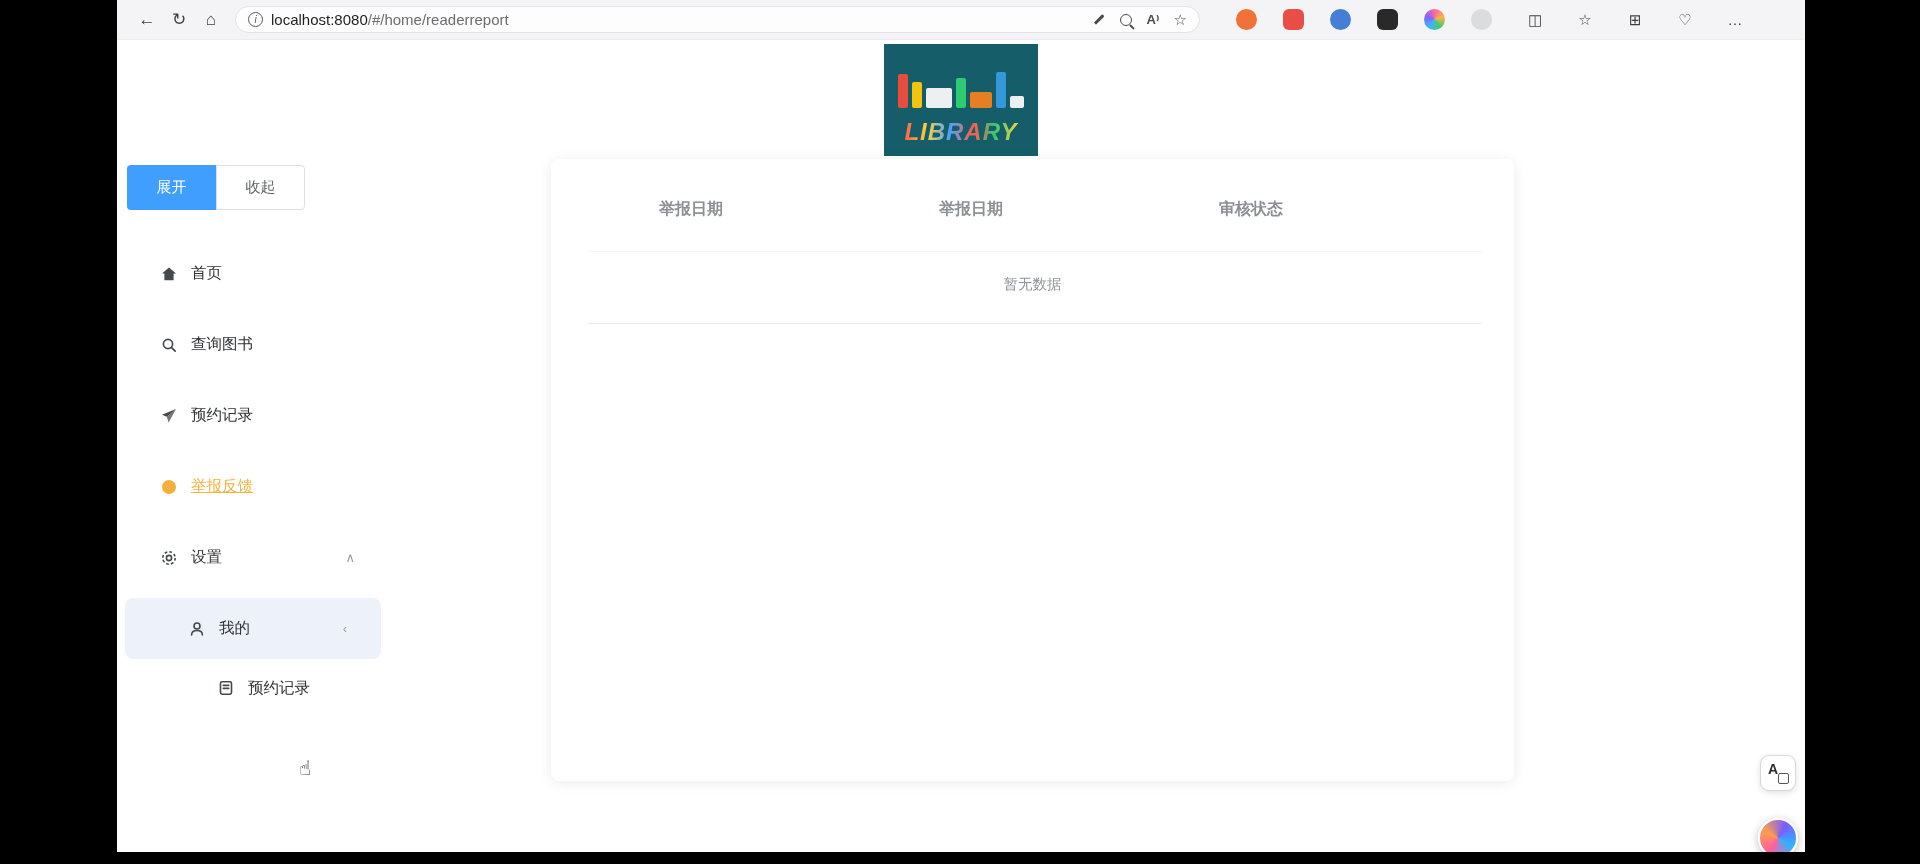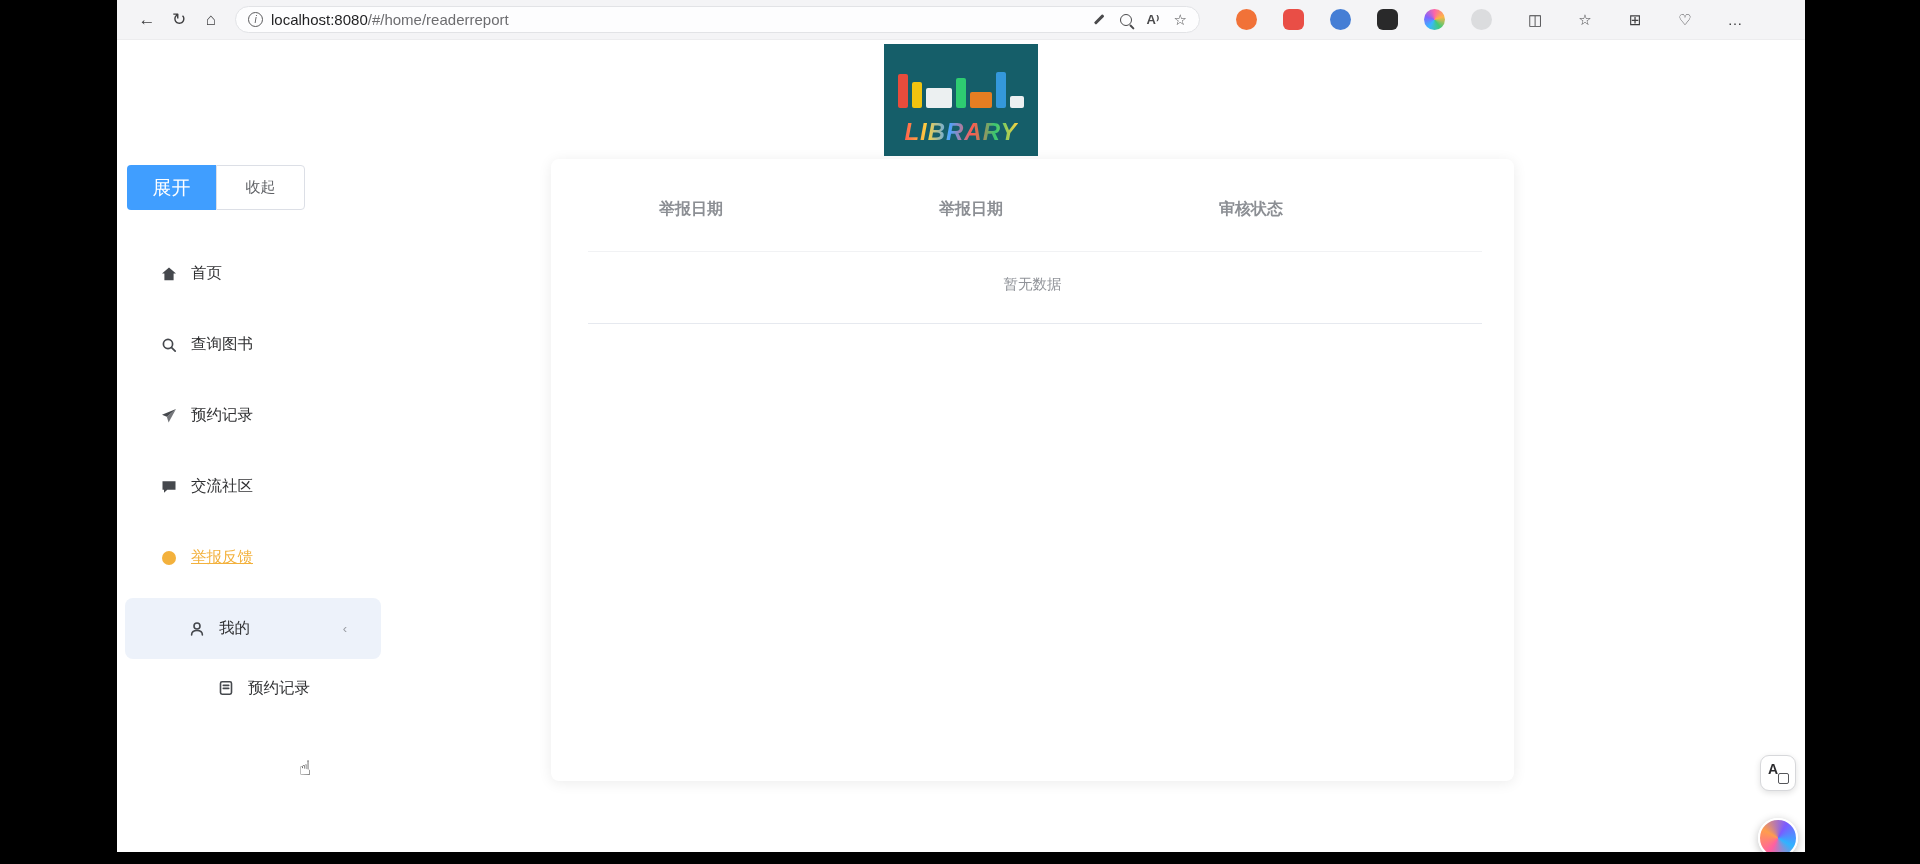--- a/index.html
+++ b/index.html
@@ -50,21 +50,21 @@
   .bk4{width:10px;height:30px;background:#2ecc71;}
   .bk5{width:22px;height:16px;background:#e67e22;}
   .bk6{width:10px;height:36px;background:#3498db;}
   .bk7{width:14px;height:12px;background:#ecf0f1;}
   .logo-title{font-size:24px;font-weight:800;letter-spacing:1px;
     background:linear-gradient(90deg,#ff5b4d,#ffd23f,#4aa3ff,#ff5b4d,#37c871,#ffd23f);
     -webkit-background-clip:text;background-clip:text;color:transparent;font-style:italic;-webkit-text-fill-color:transparent;}
 
   
   .side-toggle{position:absolute;left:10px;top:125px;display:flex;}
-  .btn-expand{width:89px;height:45px;border:none;border-radius:4px 0 0 4px;color:#fff;font-size:19px;cursor:pointer;}
+  .btn-expand{width:89px;height:45px;border:none;border-radius:4px 0 0 4px;color:#fff;font-size:15px;cursor:pointer;}
   .btn-collapse{width:89px;height:45px;border:1px solid #dcdfe6;background:#fff;border-radius:0 4px 4px 0;
     color:#606266;font-size:15px;cursor:pointer;}
   .menu{position:absolute;left:0;top:198px;width:270px;text-align:right;}
   .menu-item{position:relative;height:71px;display:flex;align-items:center;padding-left:43px;gap:13px;
     color:#303133;font-size:15.5px;cursor:pointer;}
   .mi-icon{width:18px;height:18px;display:grid;place-items:center;color:#45484d;flex:0 0 auto;}
   .menu-item.active{color:#f3b13c;text-decoration:underline;}
   .menu-item.active .mi-icon{color:#f3b13c;}
   .menu-item .caret{position:absolute;right:32px;color:#9a9da3;font-size:13px;}
   .menu-item.submenu{height:61px;margin:5px 6px 5px 8px;padding-left:63px;background:#edf2fa;border-radius:8px;}
@@ -176,38 +176,40 @@
         <span class="mi-icon">
           <svg width="18" height="18" viewBox="0 0 18 18">
               <path d="M16 2 L2 7.8 L6.8 9.8 Z" fill="currentColor"></path>
               <path d="M16 2 L8.6 15.5 L6.8 9.8 Z" fill="currentColor" opacity=".75"></path>
             </svg>
         </span>
         <span class="mi-label">预约记录</span>
       </div>
 
 
-      <div class="menu-item">
-        <span class="mi-icon">
-          <svg width="18" height="18" viewBox="0 0 18 18">
-              <path d="M2.5 3.2 h13 v8.6 h-8.2 l-3.3 3 v-3 h-1.5 z" fill="currentColor"></path>
-            </svg>
-        </span>
-        <span class="mi-label">交流社区</span>
-      </div>
 
       <div class="menu-item active" style="color: rgb(243, 177, 60);">
         <span class="mi-icon">
           <svg width="18" height="18" viewBox="0 0 18 18">
               <circle cx="9" cy="9" r="7" fill="currentColor"></circle>
             </svg>
         </span>
         <span class="mi-label">举报反馈</span>
       </div>
 
+      <div class="menu-item">
+        <span class="mi-icon">
+          <svg width="18" height="18" viewBox="0 0 18 18" fill="none" stroke="currentColor" stroke-width="1.6">
+              <circle cx="9" cy="9" r="2.6"></circle>
+              <circle cx="9" cy="9" r="6.2" stroke-dasharray="2.7 2.1"></circle>
+            </svg>
+        </span>
+        <span class="mi-label">设置</span>
+        <span class="caret">∧</span>
+      </div>
 
       <div class="menu-item submenu">
         <span class="mi-icon">
           <svg width="18" height="18" viewBox="0 0 18 18" fill="none" stroke="currentColor" stroke-width="1.6" stroke-linecap="round">
               <circle cx="9" cy="6" r="3"></circle>
               <path d="M3.6 15 c0-3 2.4-4.5 5.4-4.5 s5.4 1.5 5.4 4.5"></path>
             </svg>
         </span>
         <span class="mi-label">我的</span>
         <span class="caret">‹</span>

